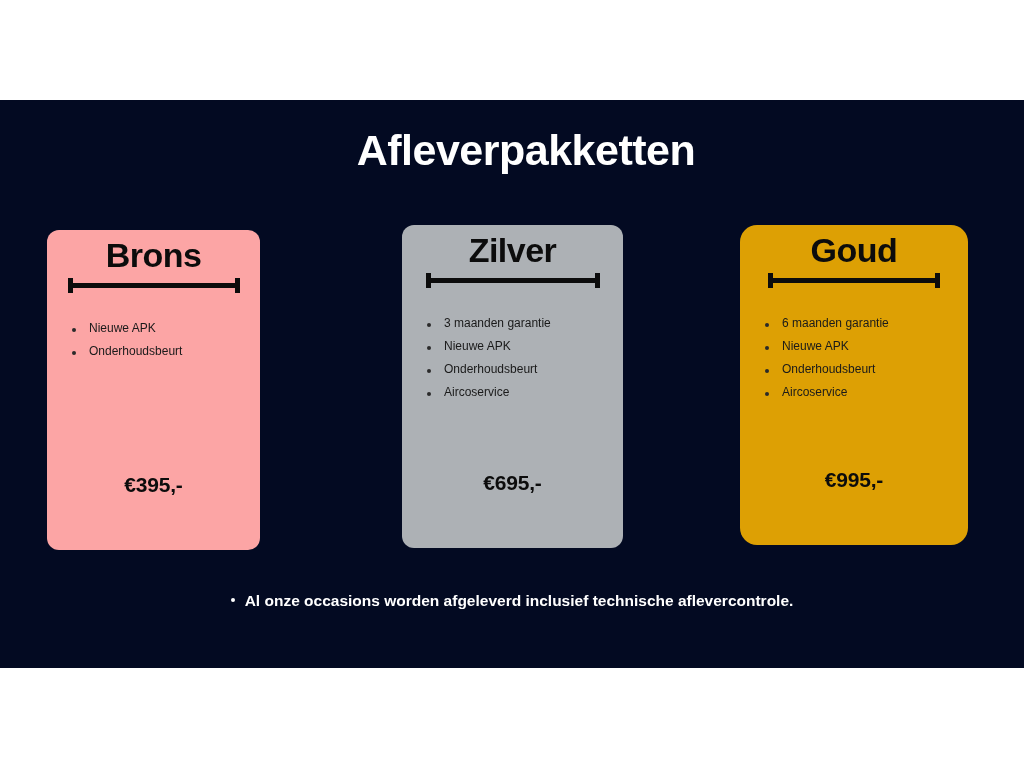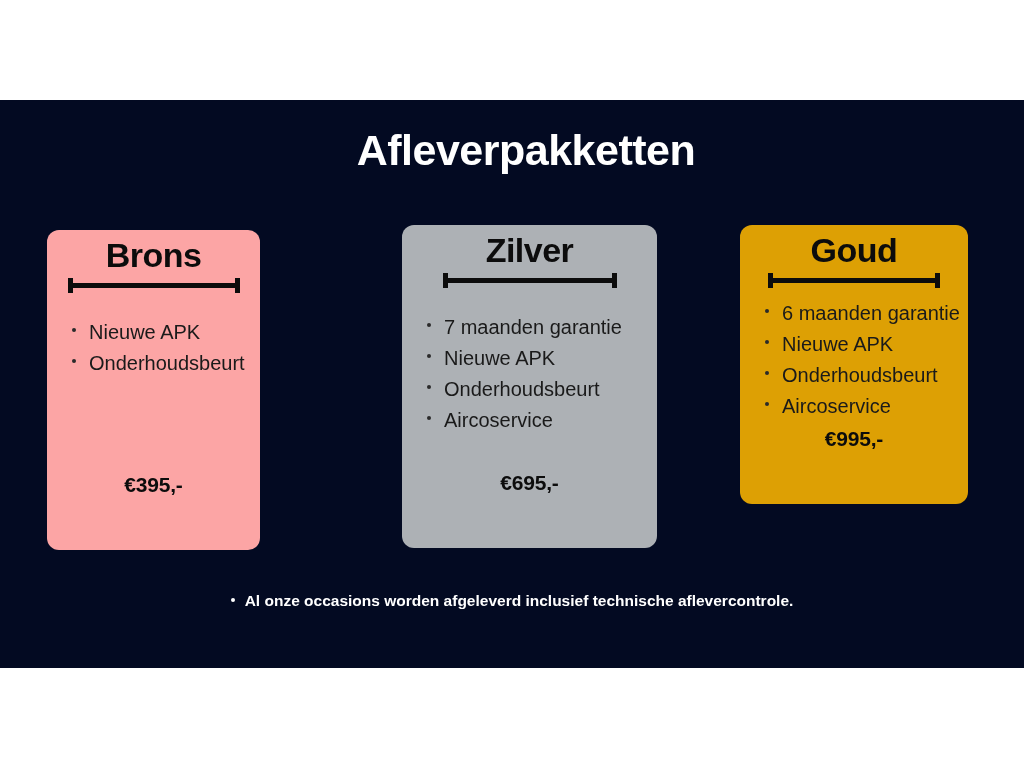--- a/index.html
+++ b/index.html
@@ -58,30 +58,31 @@
   .card-bronze {
     left: 47px;
     top: 230px;
     width: 213px;
     height: 320px;
     background: #fca5a5;
   }
   .card-silver {
     left: 402px;
     top: 225px;
-    width: 255px;
+    width: 221px;
     height: 323px;
     background: #adb1b5;
   }
   .card-gold {
     left: 740px;
     top: 225px;
     width: 228px;
-    height: 279px;
+    height: 320px;
     background: #dda004;
+    border-radius: 17px;
   }
 
   .card-title {
     text-align: center;
     color: #0c0c0c;
     font-weight: bold;
     font-size: 34px;
     letter-spacing: -0.5px;
     margin-top: 8px;
     line-height: 1.05;
@@ -114,21 +115,21 @@
 
   .divider-bronze { width: 172px; margin-top: 4px; }
   .divider-silver { width: 174px; margin-top: 4px; }
   .divider-gold   { width: 172px; margin-top: 4px; }
 
   .feature-list {
     list-style: none;
     margin: 0;
     padding: 0;
     color: #1a1a1a;
-    font-size: 20px;
+    font-size: 12px;
     line-height: 1.0;
     font-family: "Liberation Sans", sans-serif;
   }
   .feature-list.bronze-list { margin: 30px 0 0 25px; }
   .feature-list.silver-list { margin: 30px 0 0 25px; }
   .feature-list.gold-list   { margin: 30px 4px 0 25px; }
 
   .feature-list li {
     position: relative;
     padding-left: 17px;
@@ -211,21 +212,21 @@
   </div>
 
   <div class="card card-silver">
     <div class="card-title">Zilver</div>
     <div class="divider divider-silver">
       <span class="cap cap-left"></span>
       <span class="bar"></span>
       <span class="cap cap-right"></span>
     </div>
     <ul class="feature-list silver-list">
-      <li>7 maanden garantie</li>
+      <li>3 maanden garantie</li>
       <li>Nieuwe APK</li>
       <li>Onderhoudsbeurt</li>
       <li>Aircoservice</li>
     </ul>
     <div class="price">€695,-</div>
   </div>
 
   <div class="card card-gold">
     <div class="card-title">Goud</div>
     <div class="divider divider-gold">

